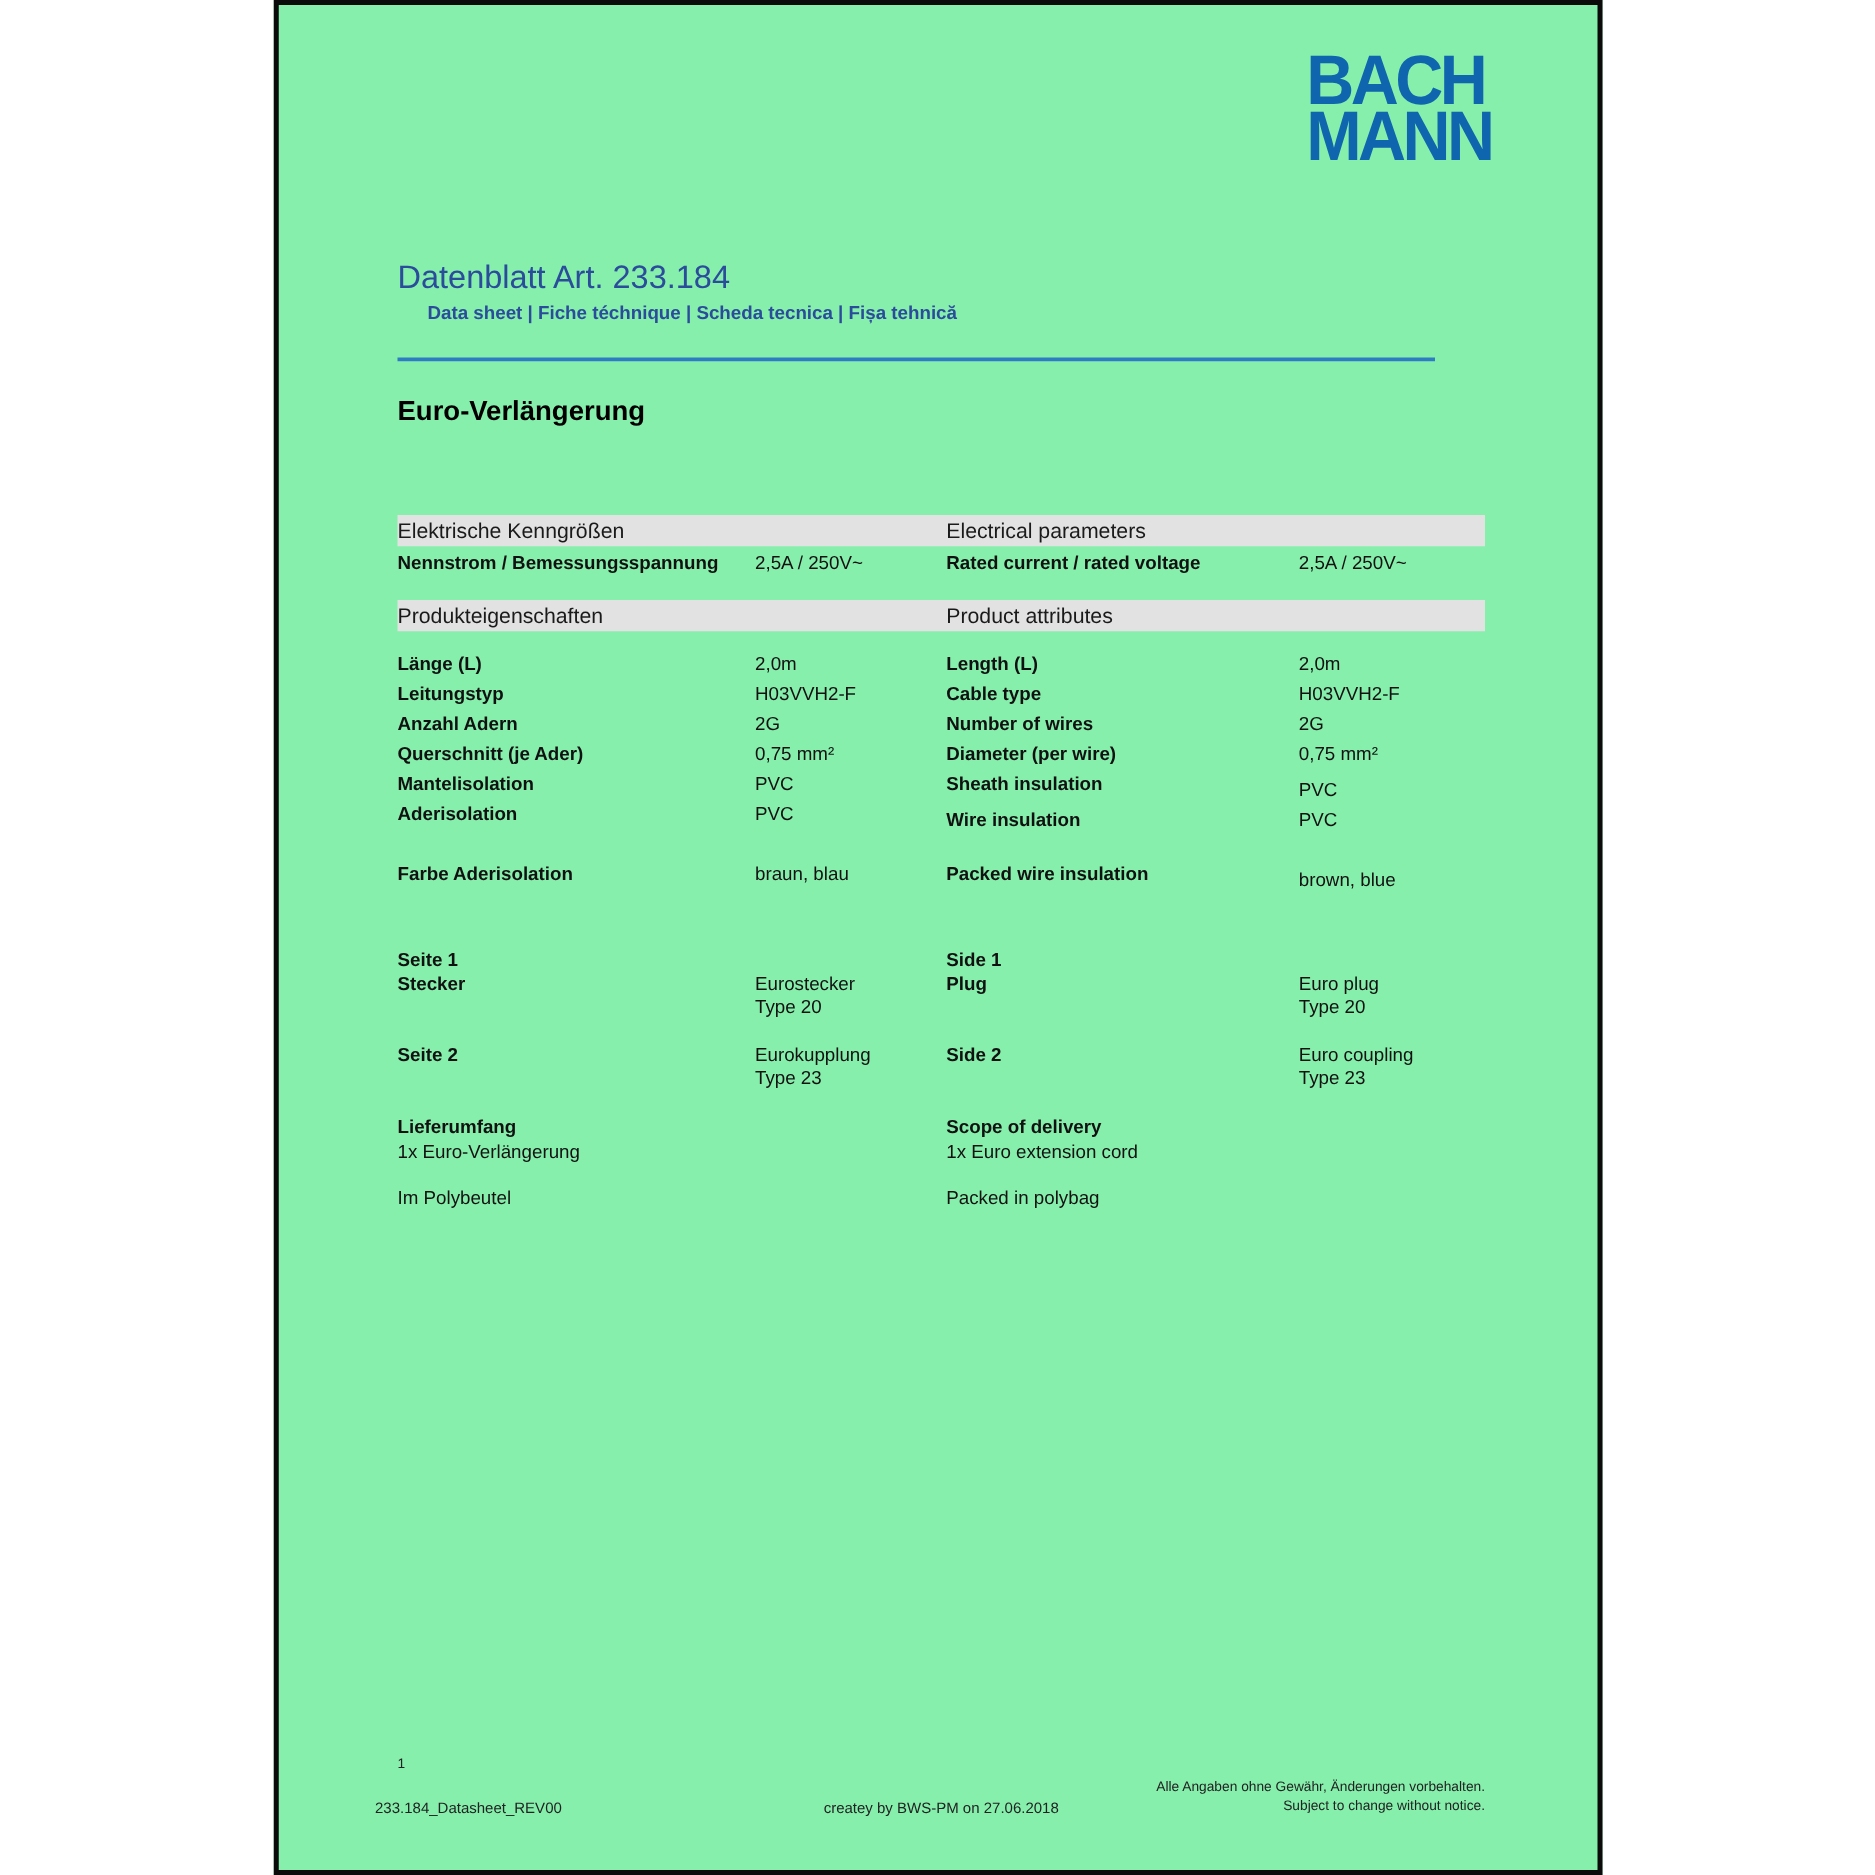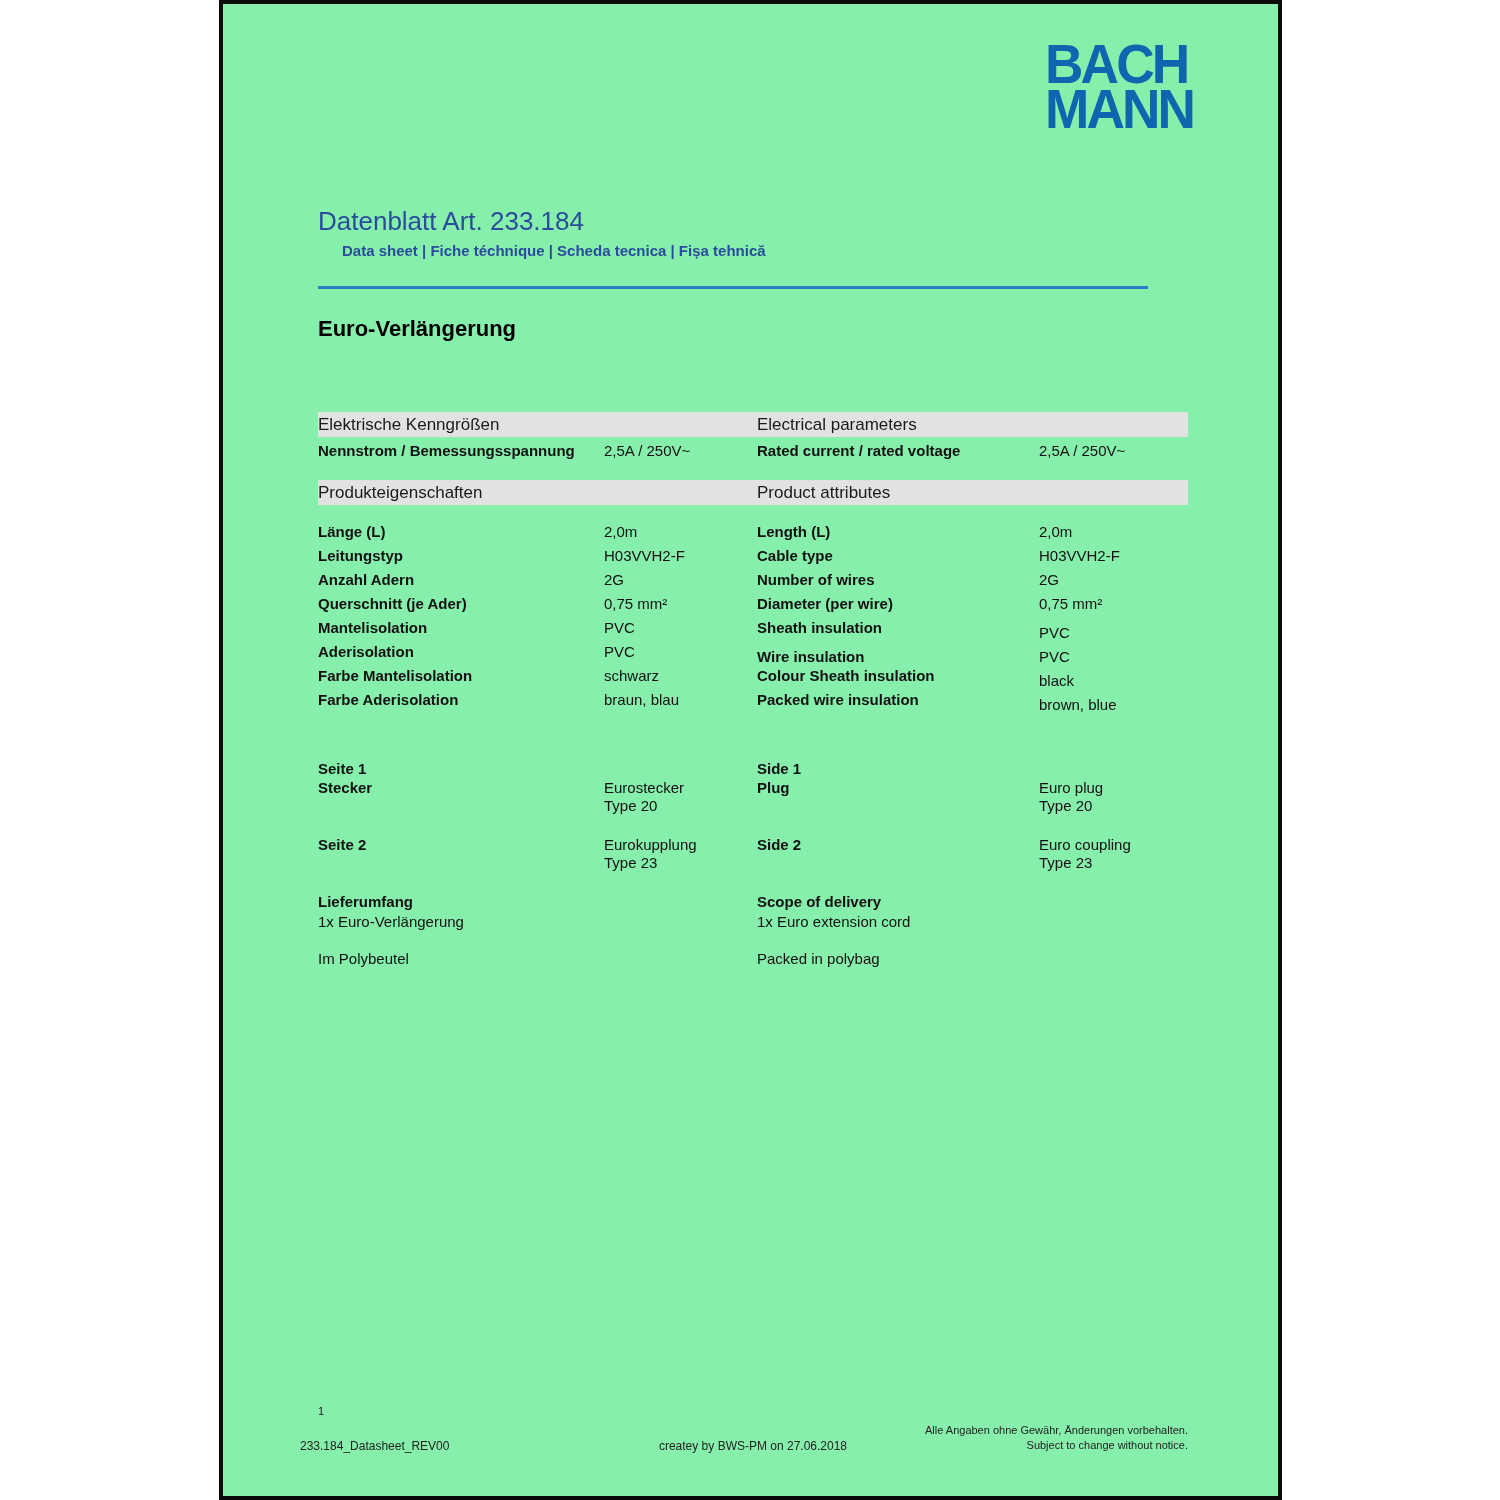--- a/index.html
+++ b/index.html
@@ -155,26 +155,20 @@
       <span class="c1">PVC</span>
       <span class="c2 b">Sheath insulation</span>
       <span class="c3 shift">PVC</span>
     </div>
     <div class="abs line" style="top:638px">
       <span class="c0 b">Aderisolation</span>
       <span class="c1">PVC</span>
       <span class="c2 b shift">Wire insulation</span>
       <span class="c3 shift">PVC</span>
     </div>
-    <div class="abs line" style="top:662px">
-      <span class="c0 b">Farbe Mantelisolation</span>
-      <span class="c1">schwarz</span>
-      <span class="c2 b">Colour Sheath insulation</span>
-      <span class="c3 shift">black</span>
-    </div>
     <div class="abs line" style="top:686px">
       <span class="c0 b">Farbe Aderisolation</span>
       <span class="c1">braun, blau</span>
       <span class="c2 b">Packed wire insulation</span>
       <span class="c3 shift">brown, blue</span>
     </div>
 
     <div class="abs line" style="top:755px">
       <span class="c0 b">Seite 1</span>
       <span class="c2 b">Side 1</span>

